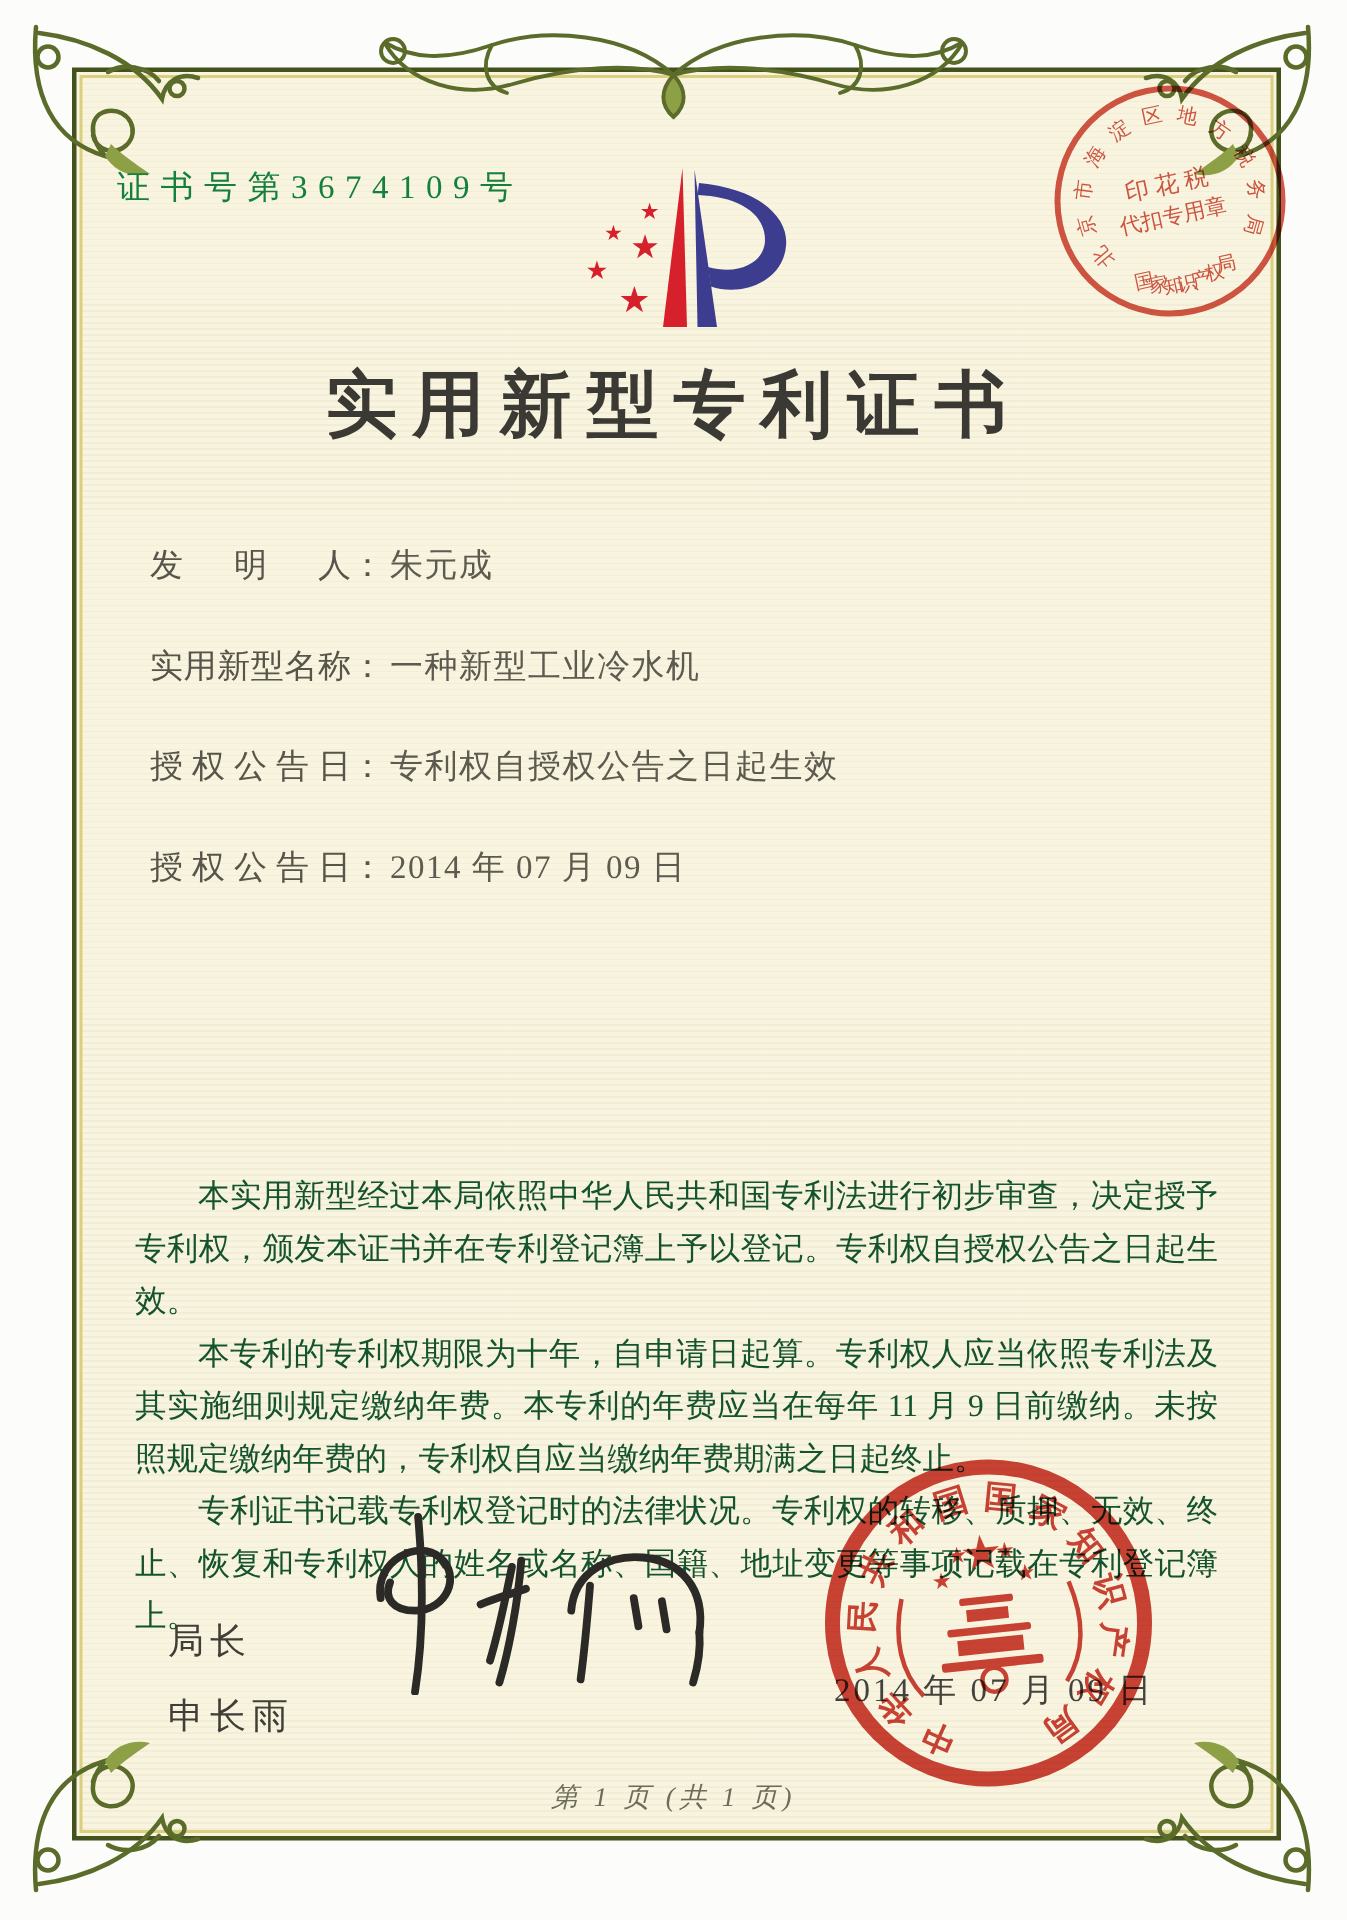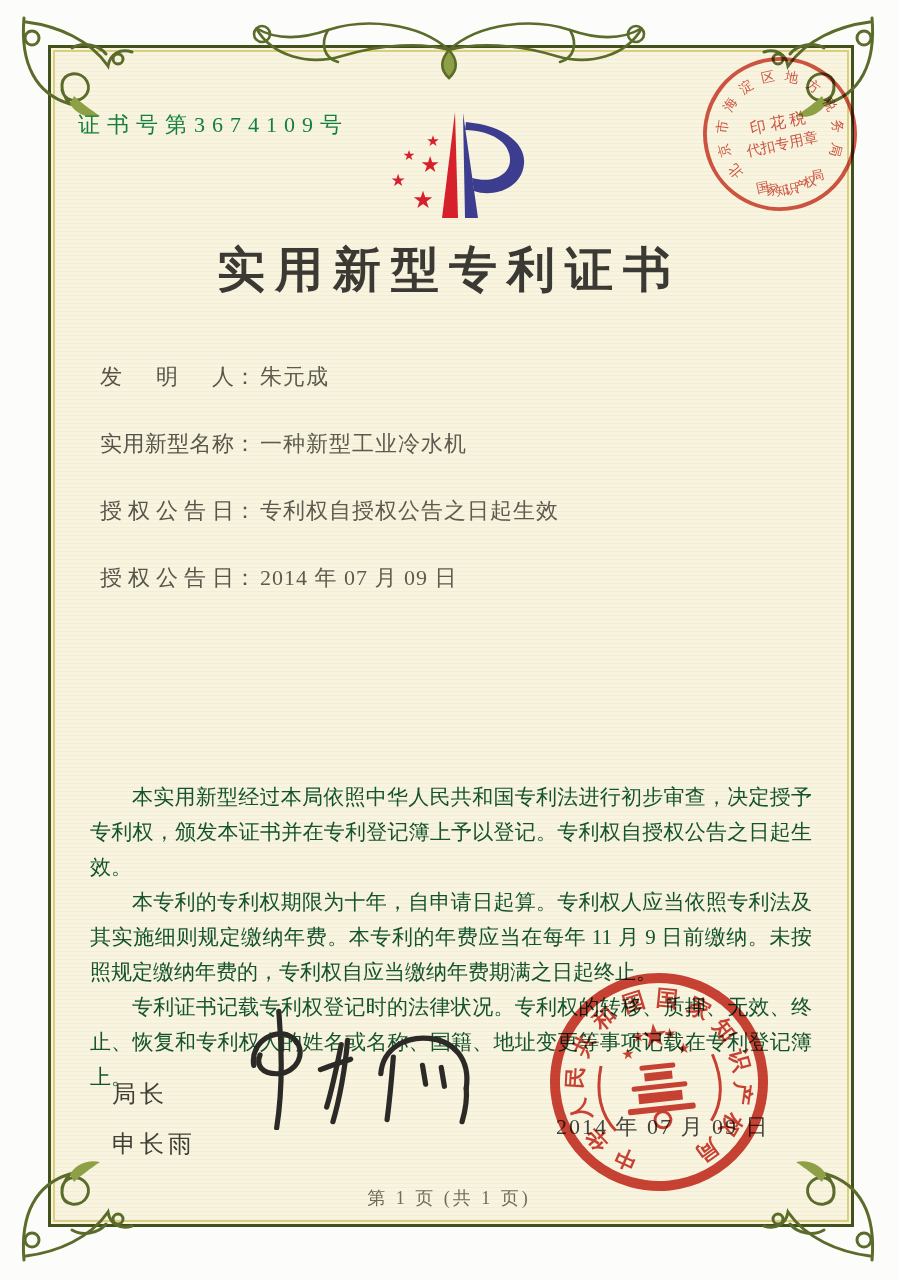--- a/index.html
+++ b/index.html
@@ -63,21 +63,21 @@
   .big-seal {
     position:absolute; left:545px; top:968px; width:228px; height:228px;
     mix-blend-mode:multiply; opacity:0.93; transform:rotate(-6deg);
   }
   .seal-date {
     position:absolute; left:556px; top:1112px; font-size:22px; color:#43423c;
     letter-spacing:2px; white-space:nowrap;
   }
   .footer {
     position:absolute; left:0; top:1186px; width:898px; text-align:center;
-    font-size:18px; color:#6e6b59; letter-spacing:3px;
+    font-size:18px; color:#6e6b59; letter-spacing:3px;font-style:italic;
   }
 
   svg text { font-family:"Liberation Serif","DejaVu Serif",serif; }
 </style>
 </head>
 <body>
 
 <div class="page">
 
   <div class="frame"></div>

